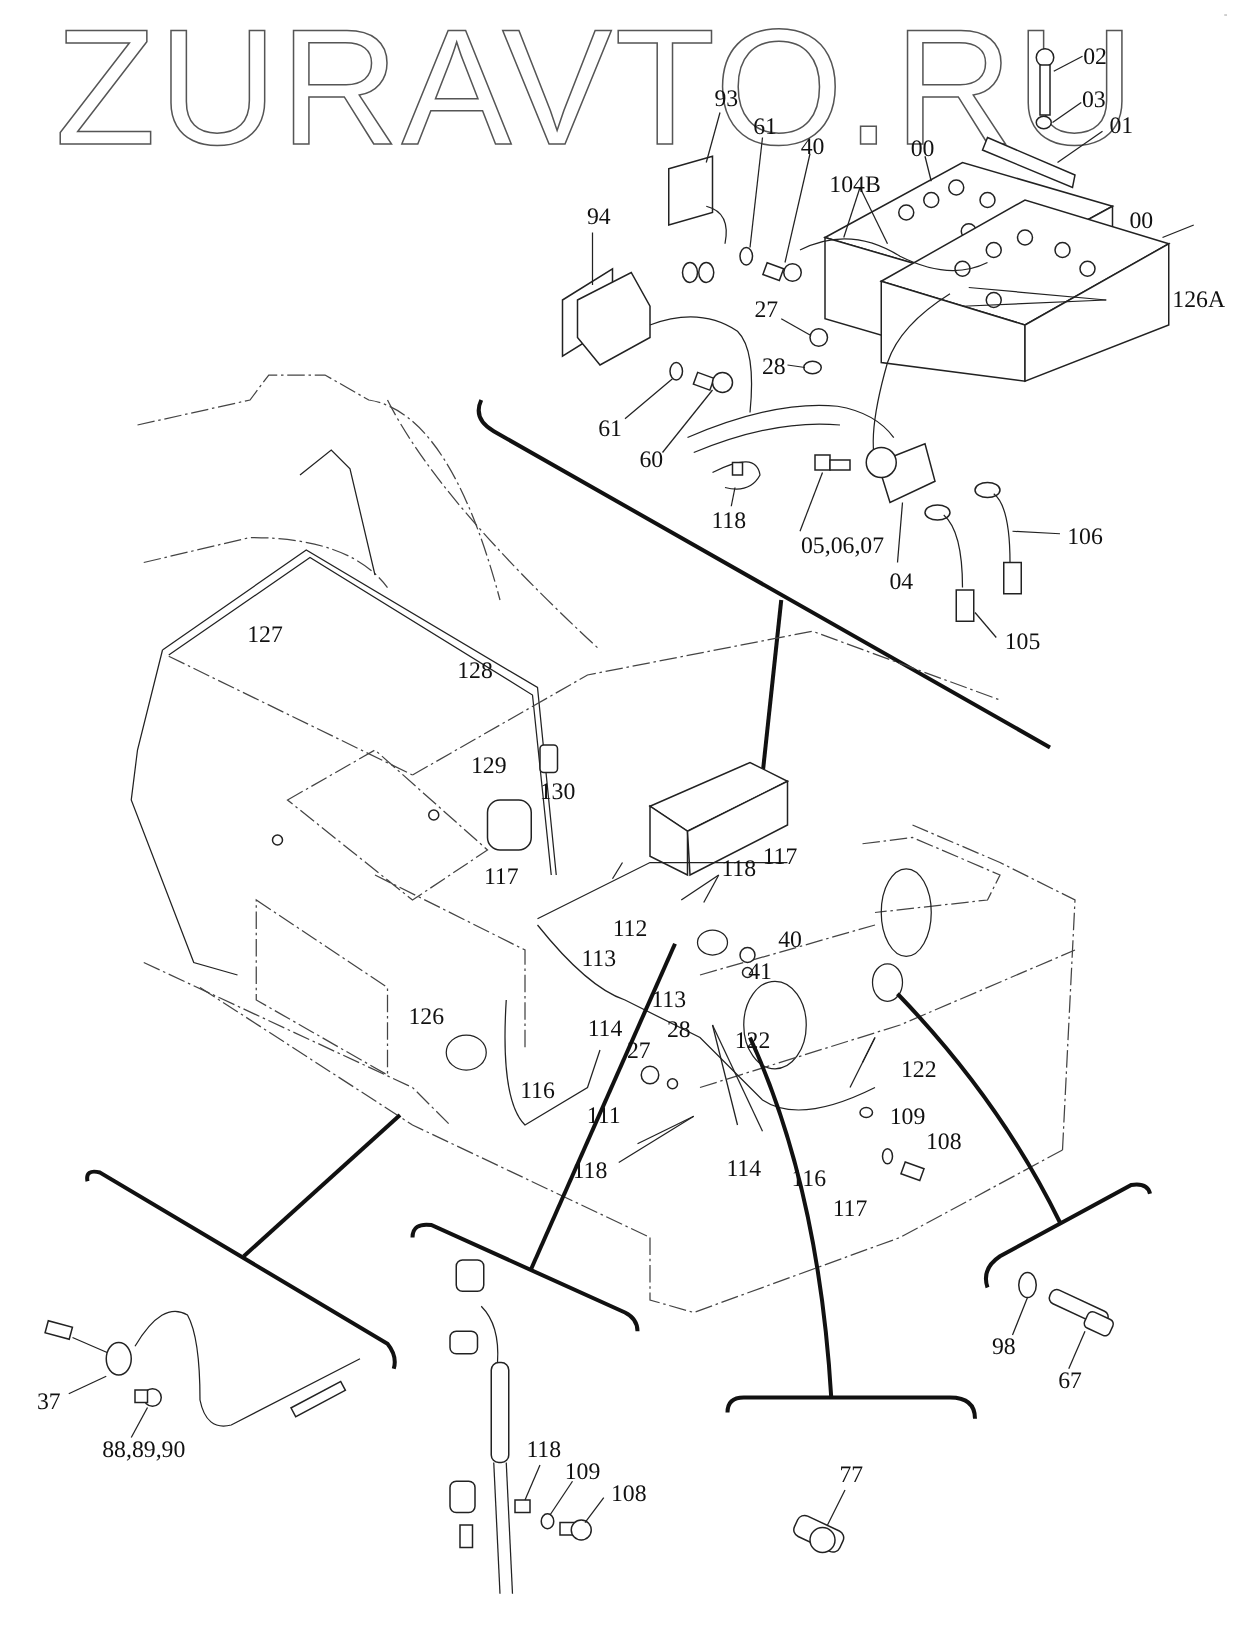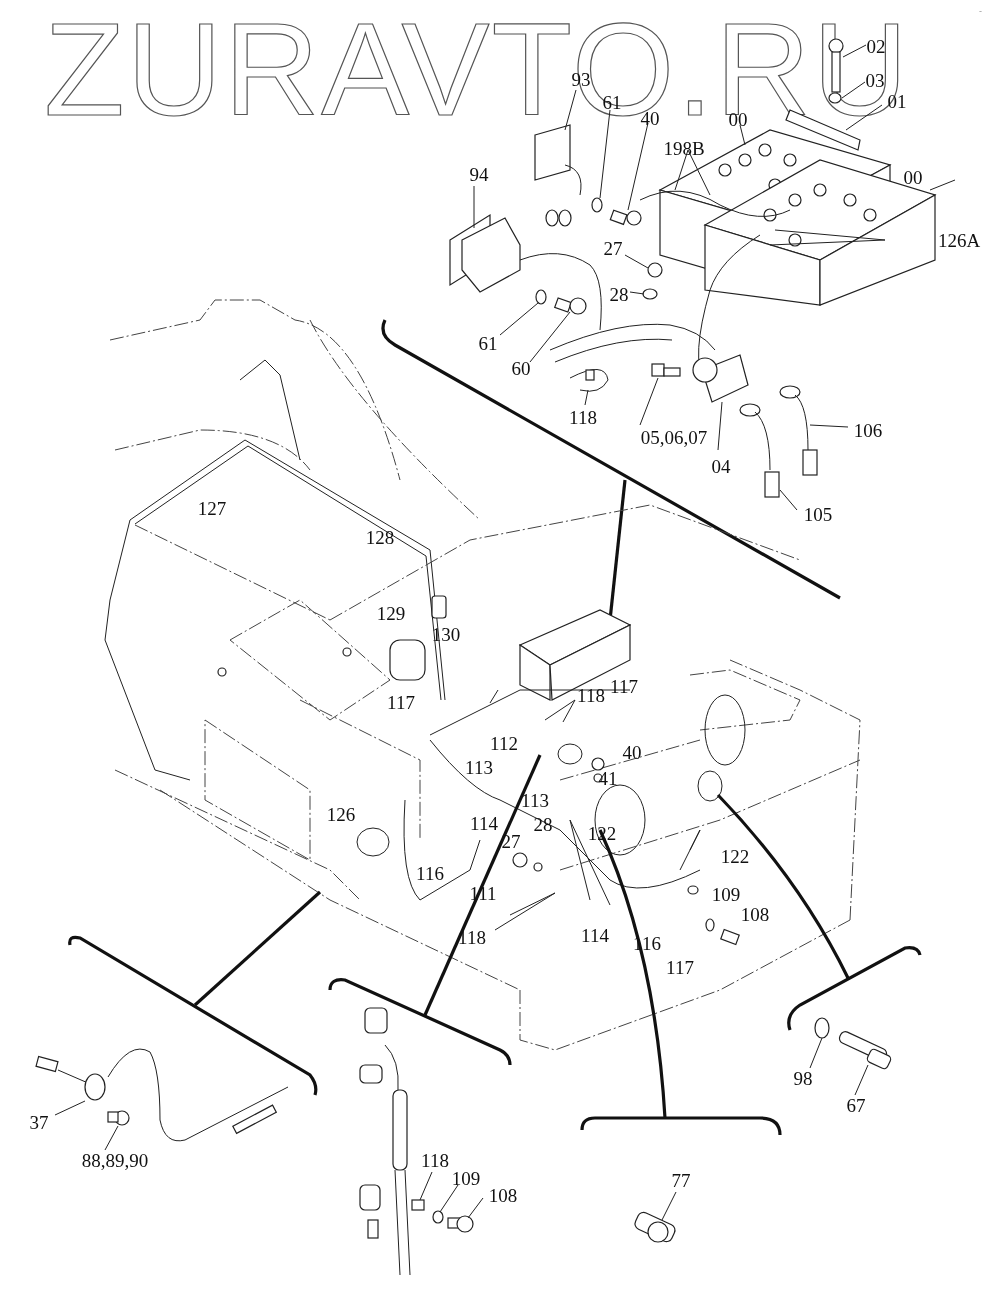--- a/index.html
+++ b/index.html
@@ -268,21 +268,21 @@
 </svg>
 
 <span class="lbl" style="left:876px;top:46px">02</span>
 <span class="lbl" style="left:875px;top:80px">03</span>
 <span class="lbl" style="left:897px;top:101px">01</span>
 <span class="lbl" style="left:581px;top:79px">93</span>
 <span class="lbl" style="left:612px;top:102px">61</span>
 <span class="lbl" style="left:650px;top:118px">40</span>
 <span class="lbl" style="left:738px;top:119px">00</span>
 <span class="lbl" style="left:913px;top:177px">00</span>
-<span class="lbl" style="left:684px;top:148px">198B</span>
+<span class="lbl" style="left:684px;top:148px">104B</span>
 <span class="lbl" style="left:959px;top:240px">126A</span>
 <span class="lbl" style="left:479px;top:174px">94</span>
 <span class="lbl" style="left:613px;top:248px">27</span>
 <span class="lbl" style="left:619px;top:294px">28</span>
 <span class="lbl" style="left:488px;top:343px">61</span>
 <span class="lbl" style="left:521px;top:368px">60</span>
 <span class="lbl" style="left:583px;top:417px">118</span>
 <span class="lbl" style="left:674px;top:437px">05,06,07</span>
 <span class="lbl" style="left:721px;top:466px">04</span>
 <span class="lbl" style="left:868px;top:430px">106</span>

